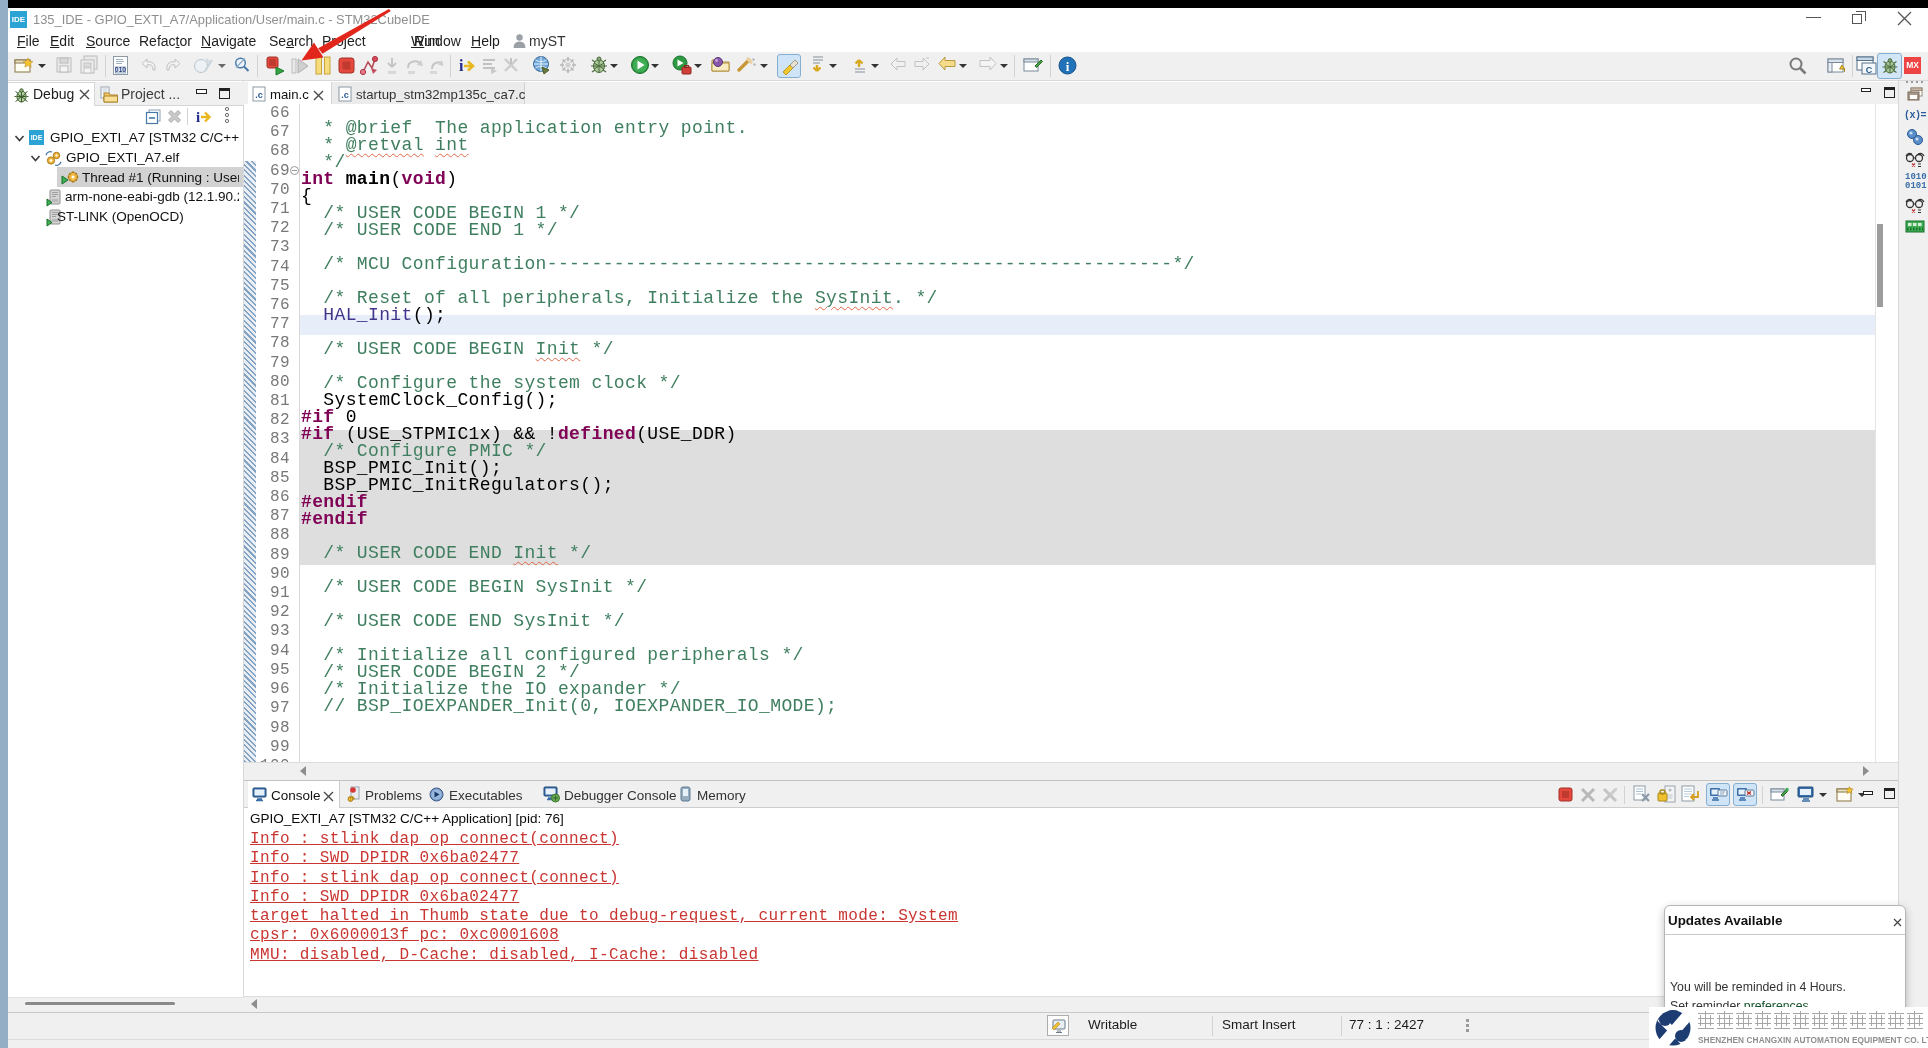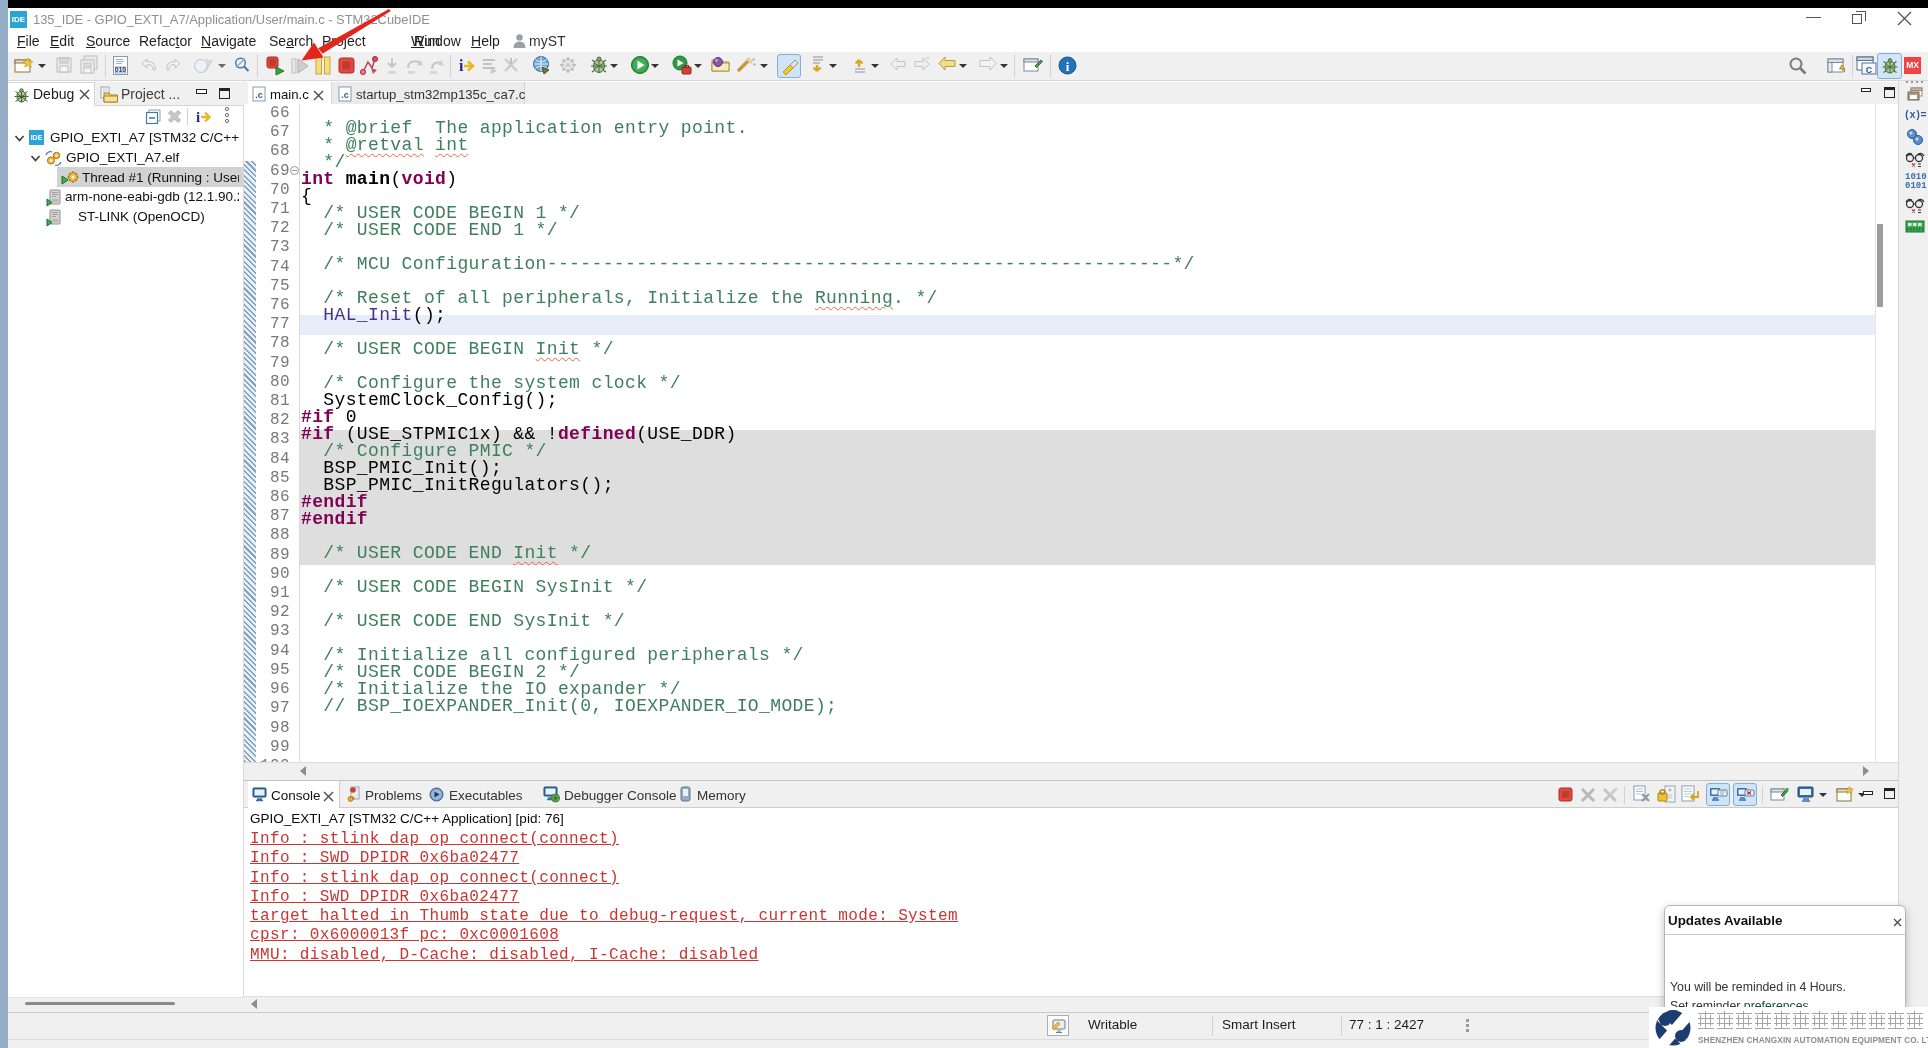--- a/index.html
+++ b/index.html
@@ -391,21 +391,21 @@
         <rect x="6" y="10" width="6" height="3" fill="#b8b8b8"></rect>
         <path d="M1 10 l5 3.5 -5 3.5z" fill="#3fae54" stroke="#1a702c"></path>
       </svg>
     <div class="abs" style="left:65px;top:189px;white-space:nowrap;width:174px;overflow:hidden;">arm-none-eabi-gdb (12.1.90.20231</div>
     <svg class="abs" style="left:46px;top:209px;" width="17" height="18">
         <rect x="4" y="1" width="10" height="14" rx="1" fill="#d4d4d4" stroke="#909090"></rect>
         <path d="M6 3.5h6M6 5.5h6M6 7.5h4" stroke="#a0a0a0" stroke-width="1"></path>
         <rect x="6" y="10" width="6" height="3" fill="#b8b8b8"></rect>
         <path d="M1 10 l5 3.5 -5 3.5z" fill="#3fae54" stroke="#1a702c"></path>
       </svg>
-    <div class="abs" style="left:78px;top:209px;">ST-LINK (OpenOCD)</div>
+    <div class="abs" style="left:57px;top:209px;">ST-LINK (OpenOCD)</div>
   </div>
 
   <div class="abs" style="left:8px;top:997px;width:236px;height:15px;background:#f0f0f0;border-top:1px solid #e2e2e2;"></div>
   <div class="abs" style="left:25px;top:1002px;width:150px;height:3px;background:#8a8a8a;border-radius:2px;"></div>
 
   <div class="abs" style="left:244px;top:81px;width:1654px;height:699px;background:#fff;"></div>
 
   <div class="abs" style="left:244px;top:82px;width:1654px;height:23px;background:#f0f0f0;border-bottom:1px solid #d6d6d6;"></div>
   <div class="abs" style="left:248px;top:82px;width:84px;height:23px;background:#fff;border-right:1px solid #d6d6d6;"></div>
   <div class="abs" style="left:332px;top:82px;width:193px;height:22px;background:#ebebeb;border-right:1px solid #d0d0d0;"></div>
@@ -480,21 +480,21 @@
     <pre id="code" class="abs" style="left:57px;top:16px;font-size:18px;letter-spacing:0.37px;line-height:17px;color:#000;"><span class="cm">  * @brief  The application entry point.
   * <span class="sq">@retval</span> <span class="sq">int</span>
   */</span>
 <span class="kw">int</span> <b>main</b>(<span class="kw">void</span>)
 {
 <span class="cm">  /* USER CODE BEGIN 1 */</span>
 <span class="cm">  /* USER CODE END 1 */</span>
 
 <span class="cm">  /* MCU Configuration--------------------------------------------------------*/</span>
 
-<span class="cm">  /* Reset of all peripherals, Initialize the <span class="sq">Running</span>. */</span>
+<span class="cm">  /* Reset of all peripherals, Initialize the <span class="sq">SysInit</span>. */</span>
   <span class="fn">HAL_Init</span>();
 
 <span class="cm">  /* USER CODE BEGIN <span class="sq">Init</span> */</span>
 
 <span class="cm">  /* Configure the system clock */</span>
   SystemClock_Config();
 <span class="kw">#if</span> 0
 <span class="kw">#if</span> (USE_STPMIC1x) &amp;&amp; !<span class="kw">defined</span>(USE_DDR)
 <span class="cm">  /* Configure PMIC */</span>
   BSP_PMIC_Init();

